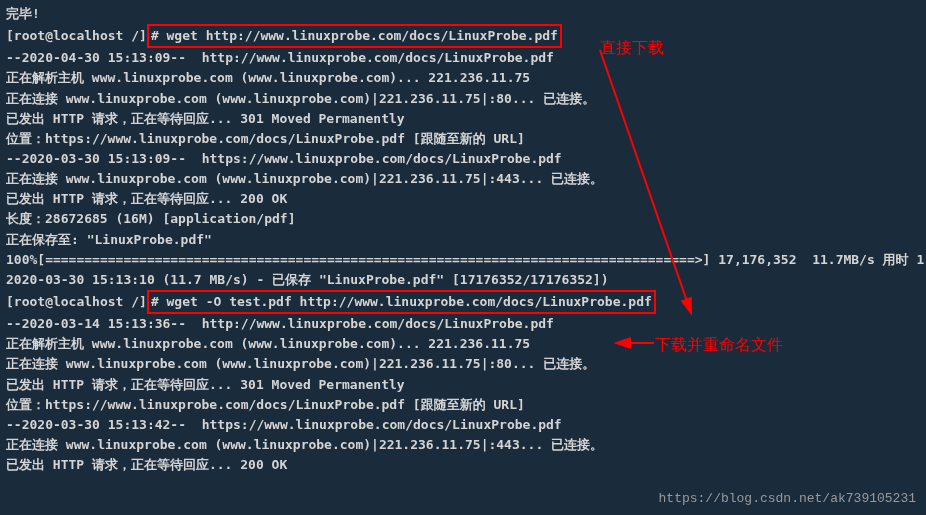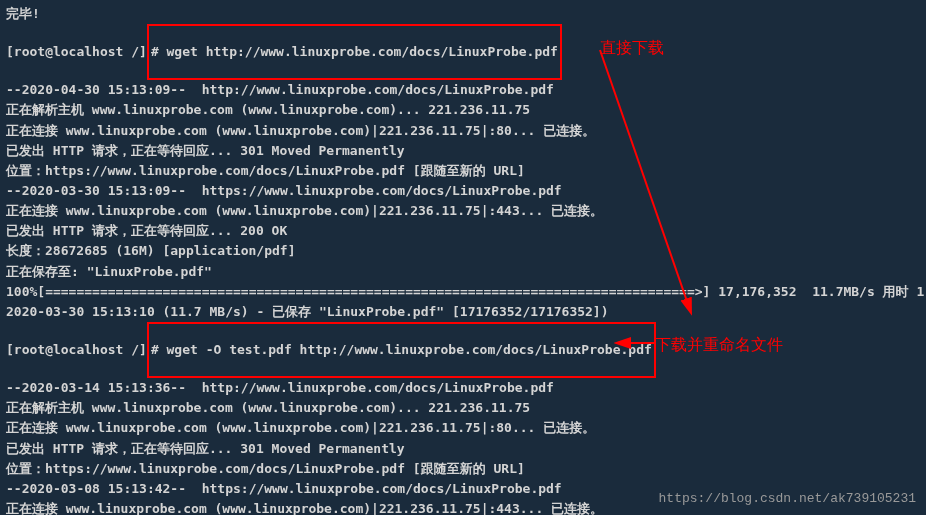--- a/index.html
+++ b/index.html
@@ -16,21 +16,21 @@
       overflow: hidden;
     }
     .terminal-line {
       white-space: pre;
       color: #d4d4d4;
       font-weight: bold;
     }
     .highlight-box {
       border: 2px solid #ff0000;
       display: inline-block;
-      padding: 16px 2px;
+      padding: 0 2px;
       position: relative;
     }
     .annotation {
       color: #ff0000;
       font-size: 16px;
       font-family: 'SimSun', '宋体', sans-serif;
       position: absolute;
       text-align: right;
     }
     .watermark {
@@ -65,21 +65,21 @@
 <div class="terminal-line">100%[===================================================================================&gt;] 17,176,352  11.7MB/s 用时 1.4s</div>
 <div class="terminal-line"></div>
 <div class="terminal-line">2020-03-30 15:13:10 (11.7 MB/s) - 已保存 "LinuxProbe.pdf" [17176352/17176352])</div>
 <div class="terminal-line"></div>
 <div class="terminal-line"><span>[root@localhost /]</span><span class="highlight-box"># wget -O test.pdf http://www.linuxprobe.com/docs/LinuxProbe.pdf</span></div>
 <div class="terminal-line">--2020-03-14 15:13:36--  http://www.linuxprobe.com/docs/LinuxProbe.pdf</div>
 <div class="terminal-line">正在解析主机 www.linuxprobe.com (www.linuxprobe.com)... 221.236.11.75</div>
 <div class="terminal-line">正在连接 www.linuxprobe.com (www.linuxprobe.com)|221.236.11.75|:80... 已连接。</div>
 <div class="terminal-line">已发出 HTTP 请求，正在等待回应... 301 Moved Permanently</div>
 <div class="terminal-line">位置：https://www.linuxprobe.com/docs/LinuxProbe.pdf [跟随至新的 URL]</div>
-<div class="terminal-line">--2020-03-08 15:13:42--  https://www.linuxprobe.com/docs/LinuxProbe.pdf</div>
+<div class="terminal-line">--2020-03-30 15:13:42--  https://www.linuxprobe.com/docs/LinuxProbe.pdf</div>
 <div class="terminal-line">正在连接 www.linuxprobe.com (www.linuxprobe.com)|221.236.11.75|:443... 已连接。</div>
 <div class="terminal-line">已发出 HTTP 请求，正在等待回应... 200 OK</div>
 
 <div class="annotation" style="top:36px; left:600px;">直接下载</div>
 <div class="annotation" style="top:333px; left:655px;">下载并重命名文件</div>
 
 <svg class="arrow" style="top:40px; left:515px; width:180px; height:300px;">
   <defs>
     <marker id="ah1" markerWidth="10" markerHeight="10" refX="6" refY="3" orient="auto">
       <path d="M0,0 L0,6 L9,3 z" fill="#ff0000"></path>

